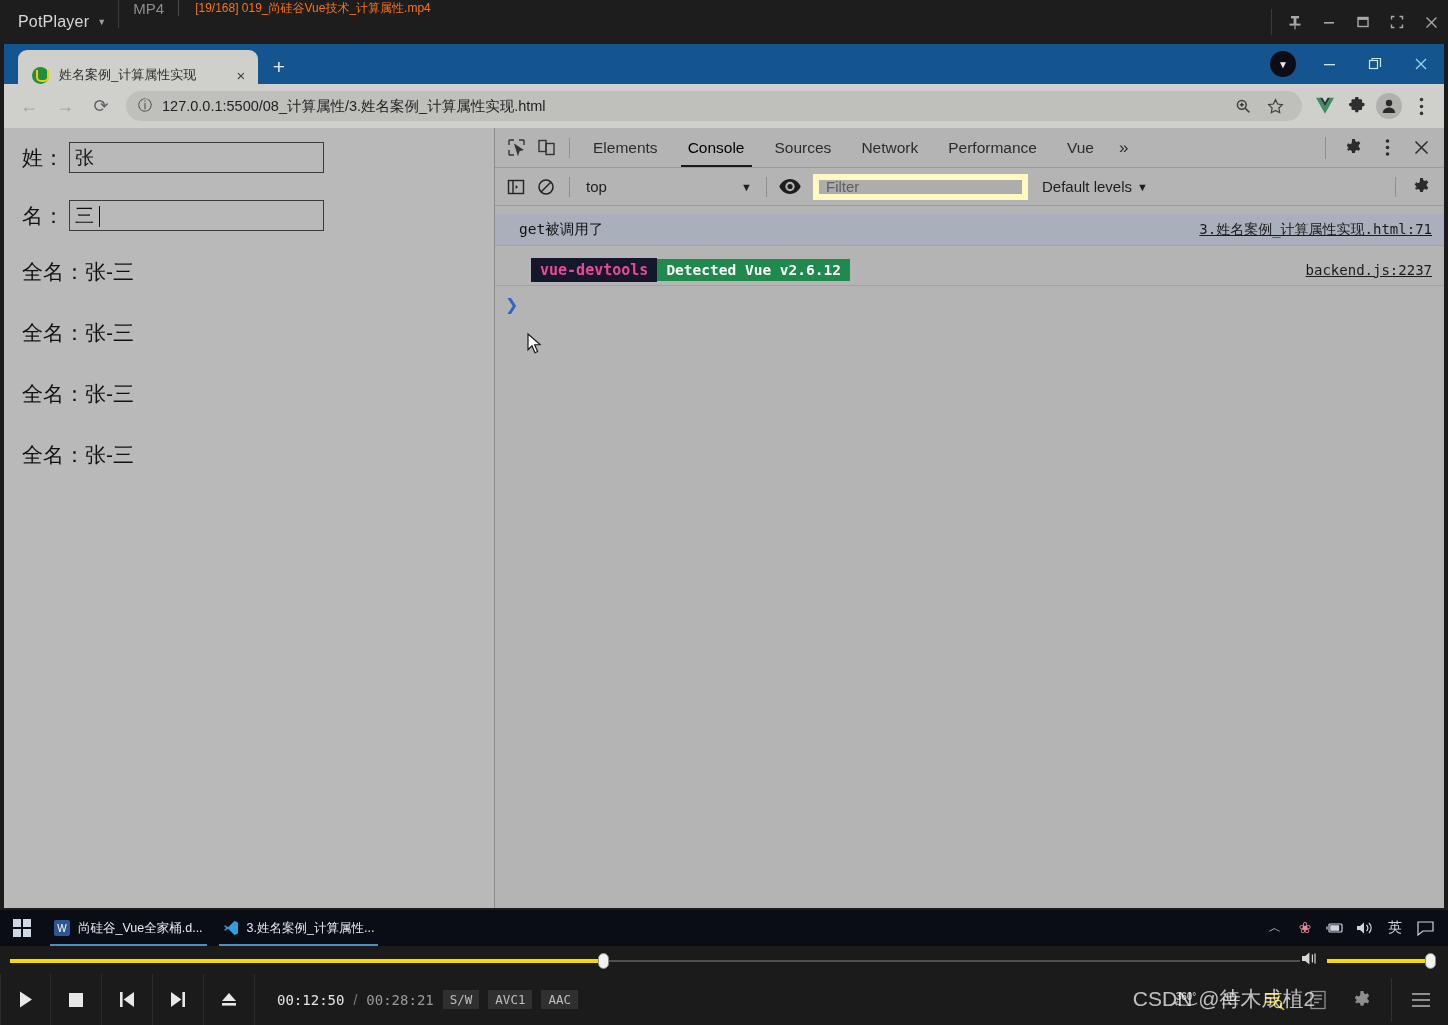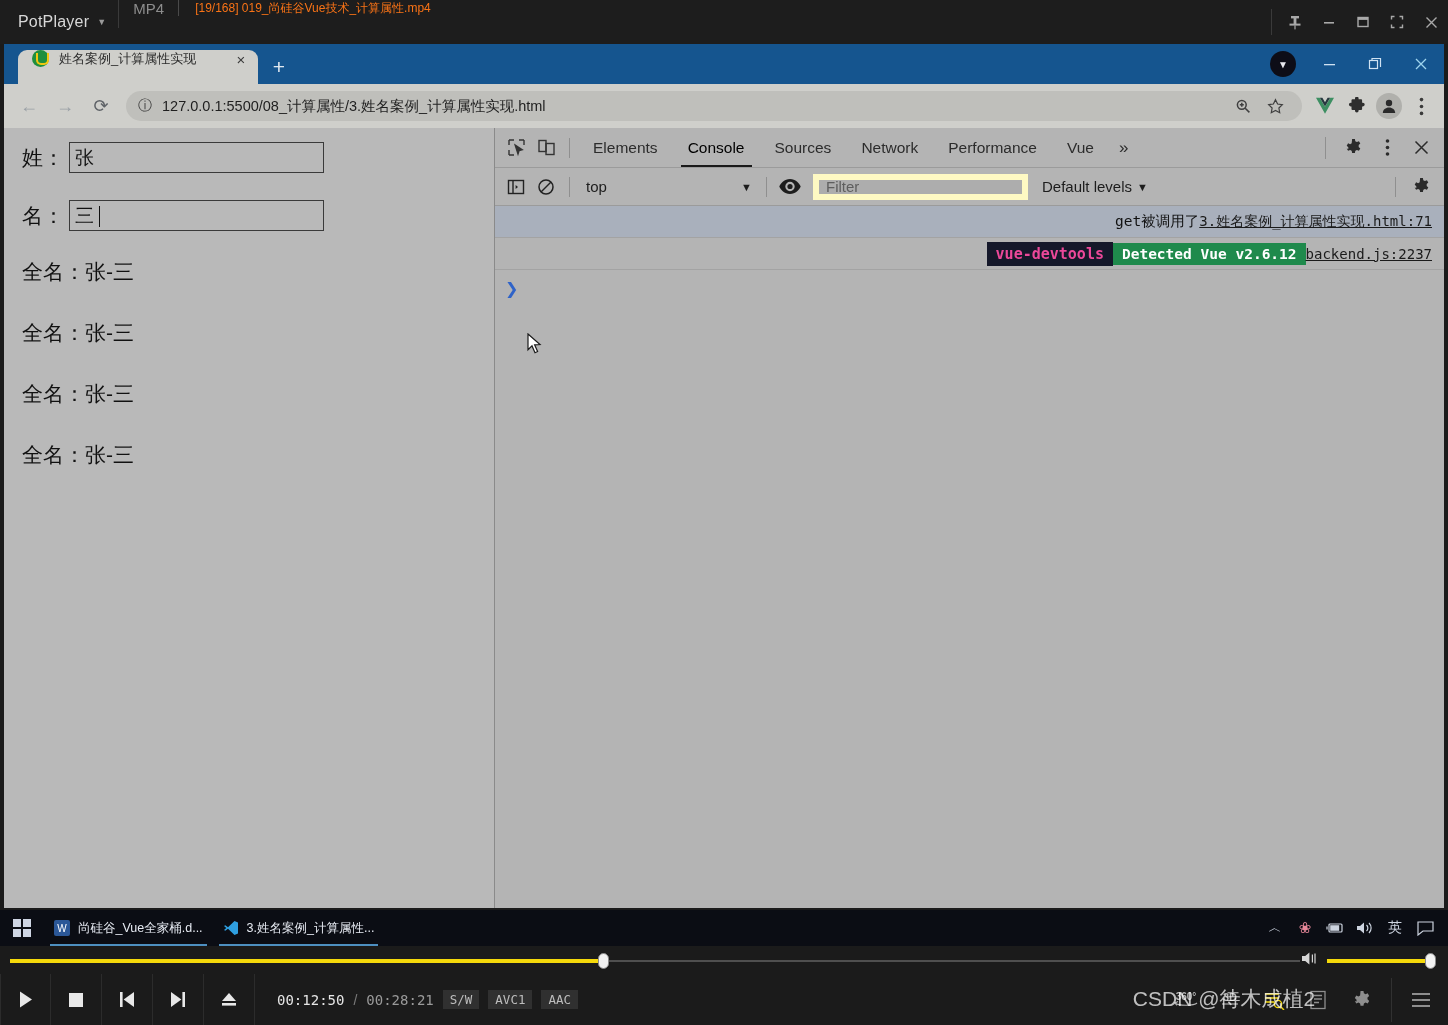--- a/index.html
+++ b/index.html
@@ -39,21 +39,21 @@
   .chrome {
     position: absolute; left: 4px; top: 44px; width: 1440px; height: 864px;
     background: #1c4f7c;
   }
   .chrome-tabstrip {
     position: relative; height: 40px; background: #15558f; overflow: hidden;
   }
   .tab {
     position: absolute; left: 14px; top: 6px; width: 240px; height: 34px;
     background: #cfcfcb; border-radius: 9px 9px 0 0;
-    display: flex; align-items: flex-start; padding: 0 8px 0 14px; gap: 10px;
+    display: flex; align-items: flex-end; padding: 0 8px 0 14px; gap: 10px;
   }
   .favicon {
     width: 17px; height: 17px; border-radius: 50%;
     background: #1f8f3e; position: relative; flex: 0 0 auto;
   }
   .favicon::after {
     content: ""; position: absolute; left: 4px; top: 3px; width: 9px; height: 10px;
     border: 2px solid #f2c811; border-top: none; border-radius: 0 0 5px 5px;
   }
   .tab-title {
@@ -168,23 +168,23 @@
     font-size: 15px; color: #5e5e5e; padding: 0 7px; display: flex; align-items: center;
     margin: 0 8px;
   }
   .levels {
     font-size: 15px; color: #1d1d1d; padding: 0 6px; display: flex; align-items: center; gap: 5px;
   }
   .dt-gear-right { margin-left: auto; display: flex; align-items: center; }
 
   .console-body { flex: 1 1 auto; background: #b4b4b4; position: relative; overflow: hidden; }
   .con-row {
-    position: relative; display: flex; align-items: center; justify-content: flex-end;
-    padding: 0 12px 0 44px; min-height: 32px; border-bottom: 1px solid #a3a3a3;
-    font-family: "DejaVu Sans Mono", "Liberation Mono", monospace; font-size: 14.5px; color: #111;
+    position: relative; display: flex; align-items: center; justify-content: space-between;
+    padding: 0 12px 0 24px; min-height: 32px; border-bottom: 1px solid #a3a3a3;
+    font-family: "DejaVu Sans Mono", "Liberation Mono", monospace; font-size: 14.5px; color: #111; margin-top: 8px;
   }
   .con-row.sel { background: #a9b0bc; }
   .con-src {
     font-family: "DejaVu Sans Mono", "Liberation Mono", monospace; font-size: 14px;
     color: #1b1b1b; text-decoration: underline; white-space: nowrap;
   }
   .badge-wrap { display: flex; align-items: center; }
   .badge-dark {
     background: #15182a; color: #ec4899; padding: 3px 9px;
     font-family: "DejaVu Sans Mono", "Liberation Mono", monospace; font-size: 15px; font-weight: bold;

